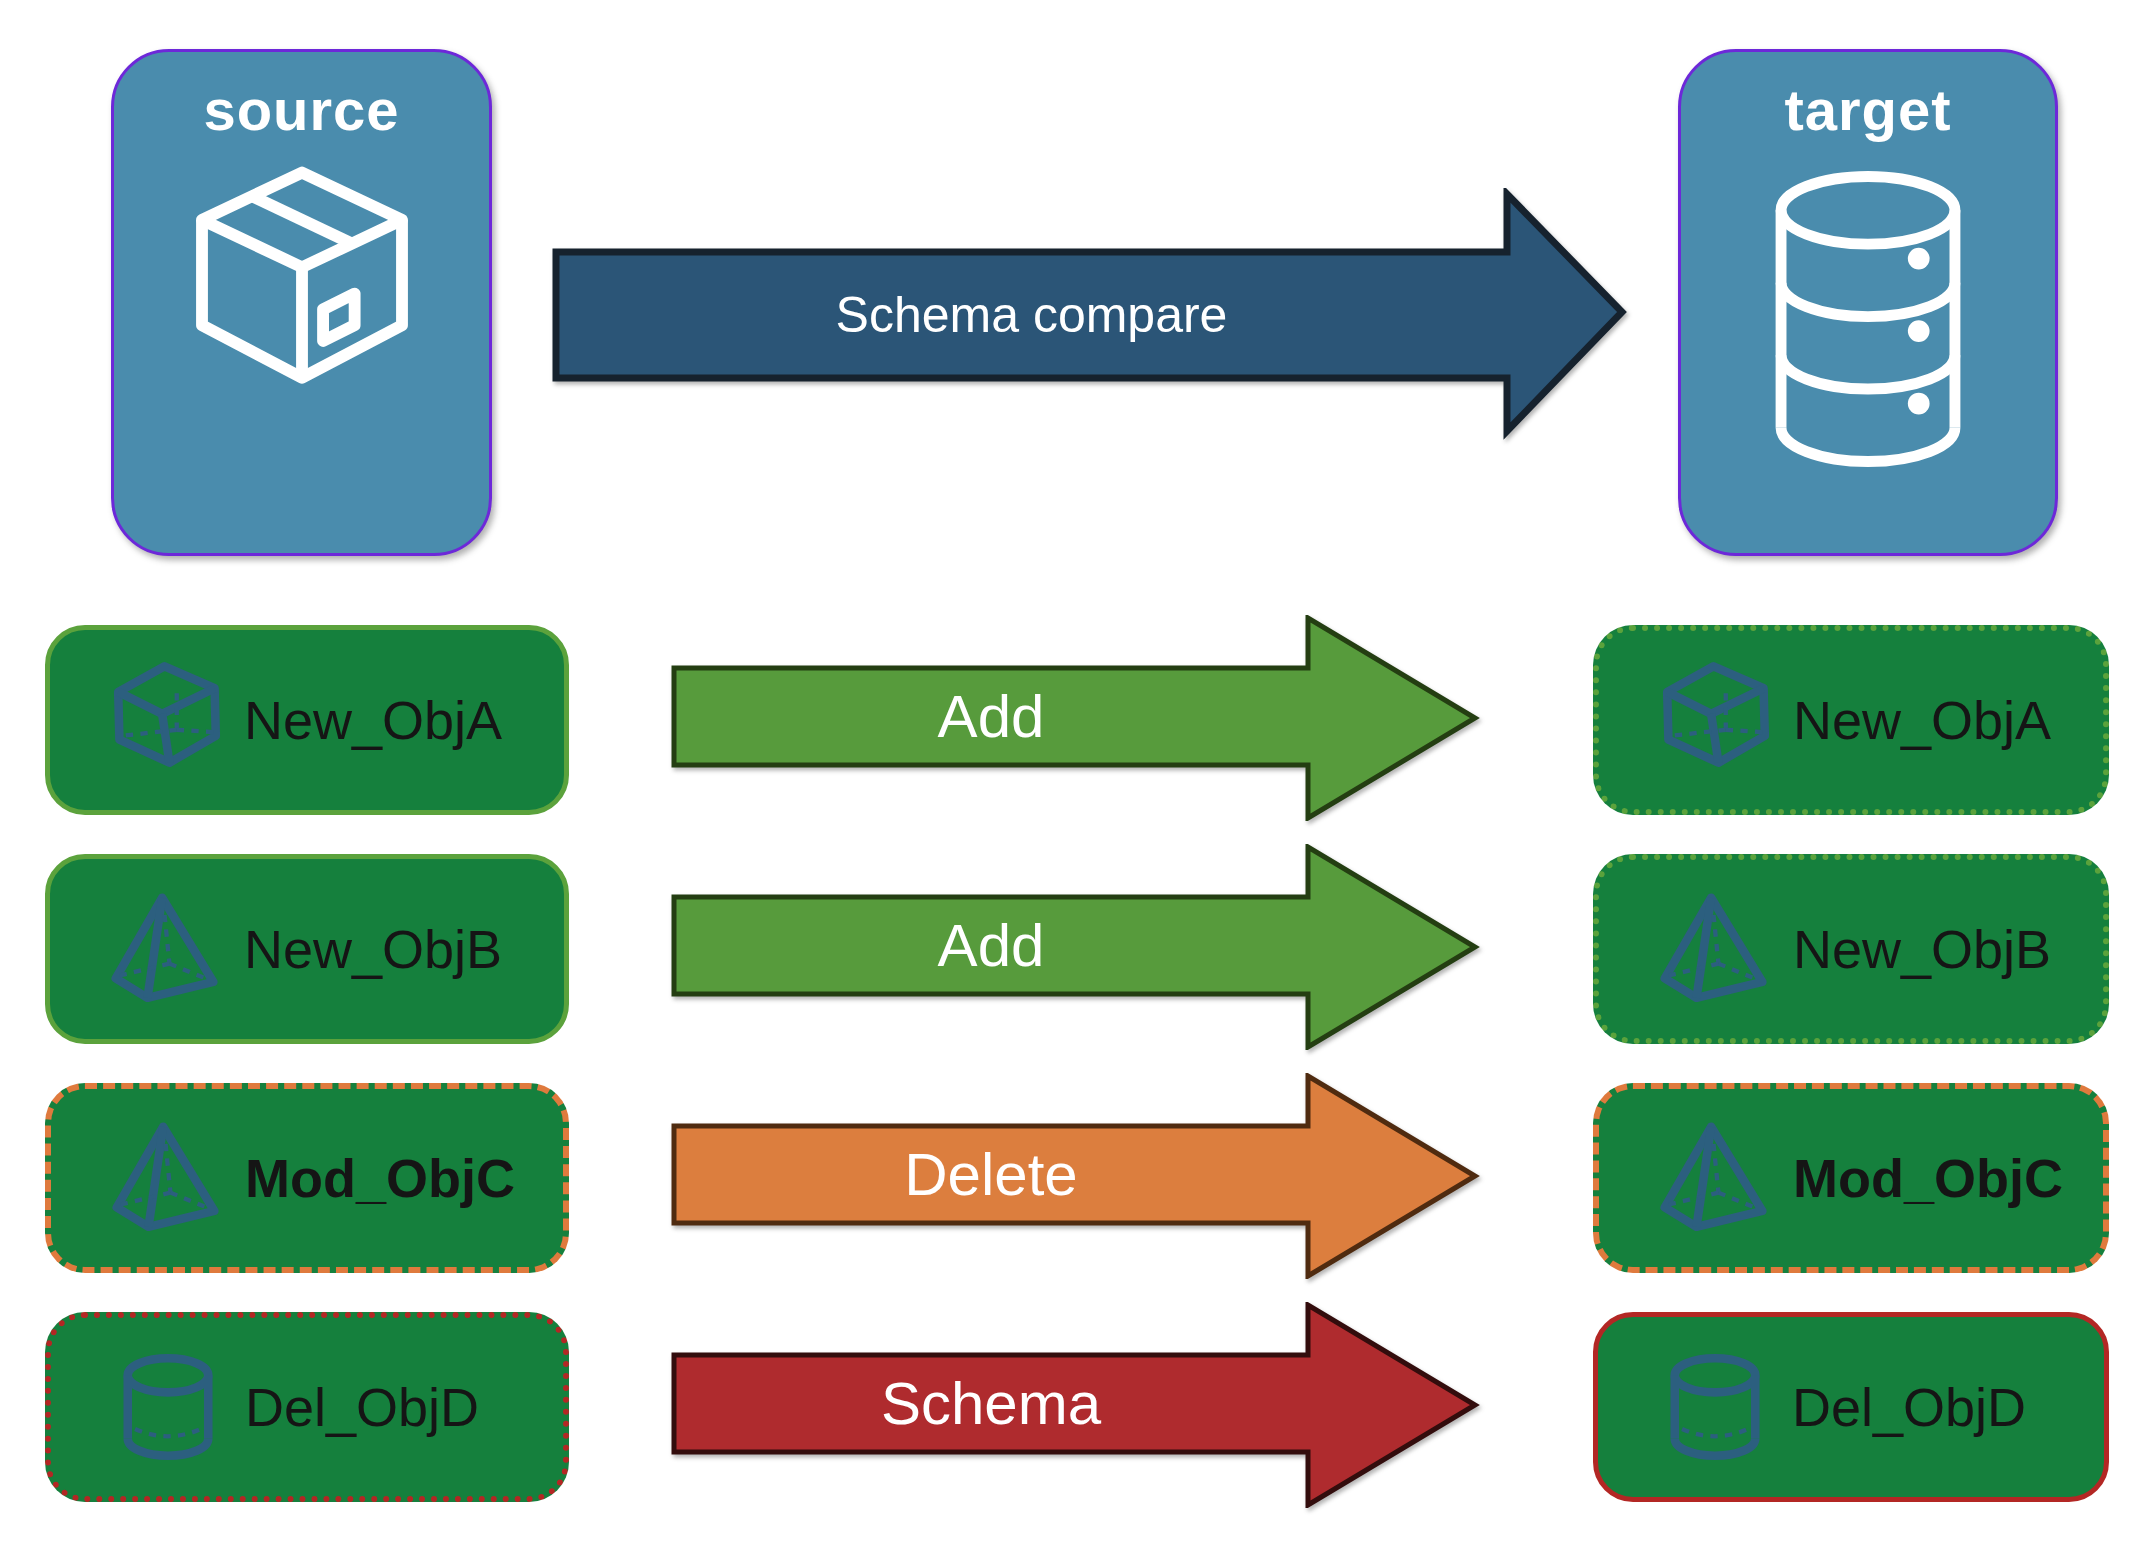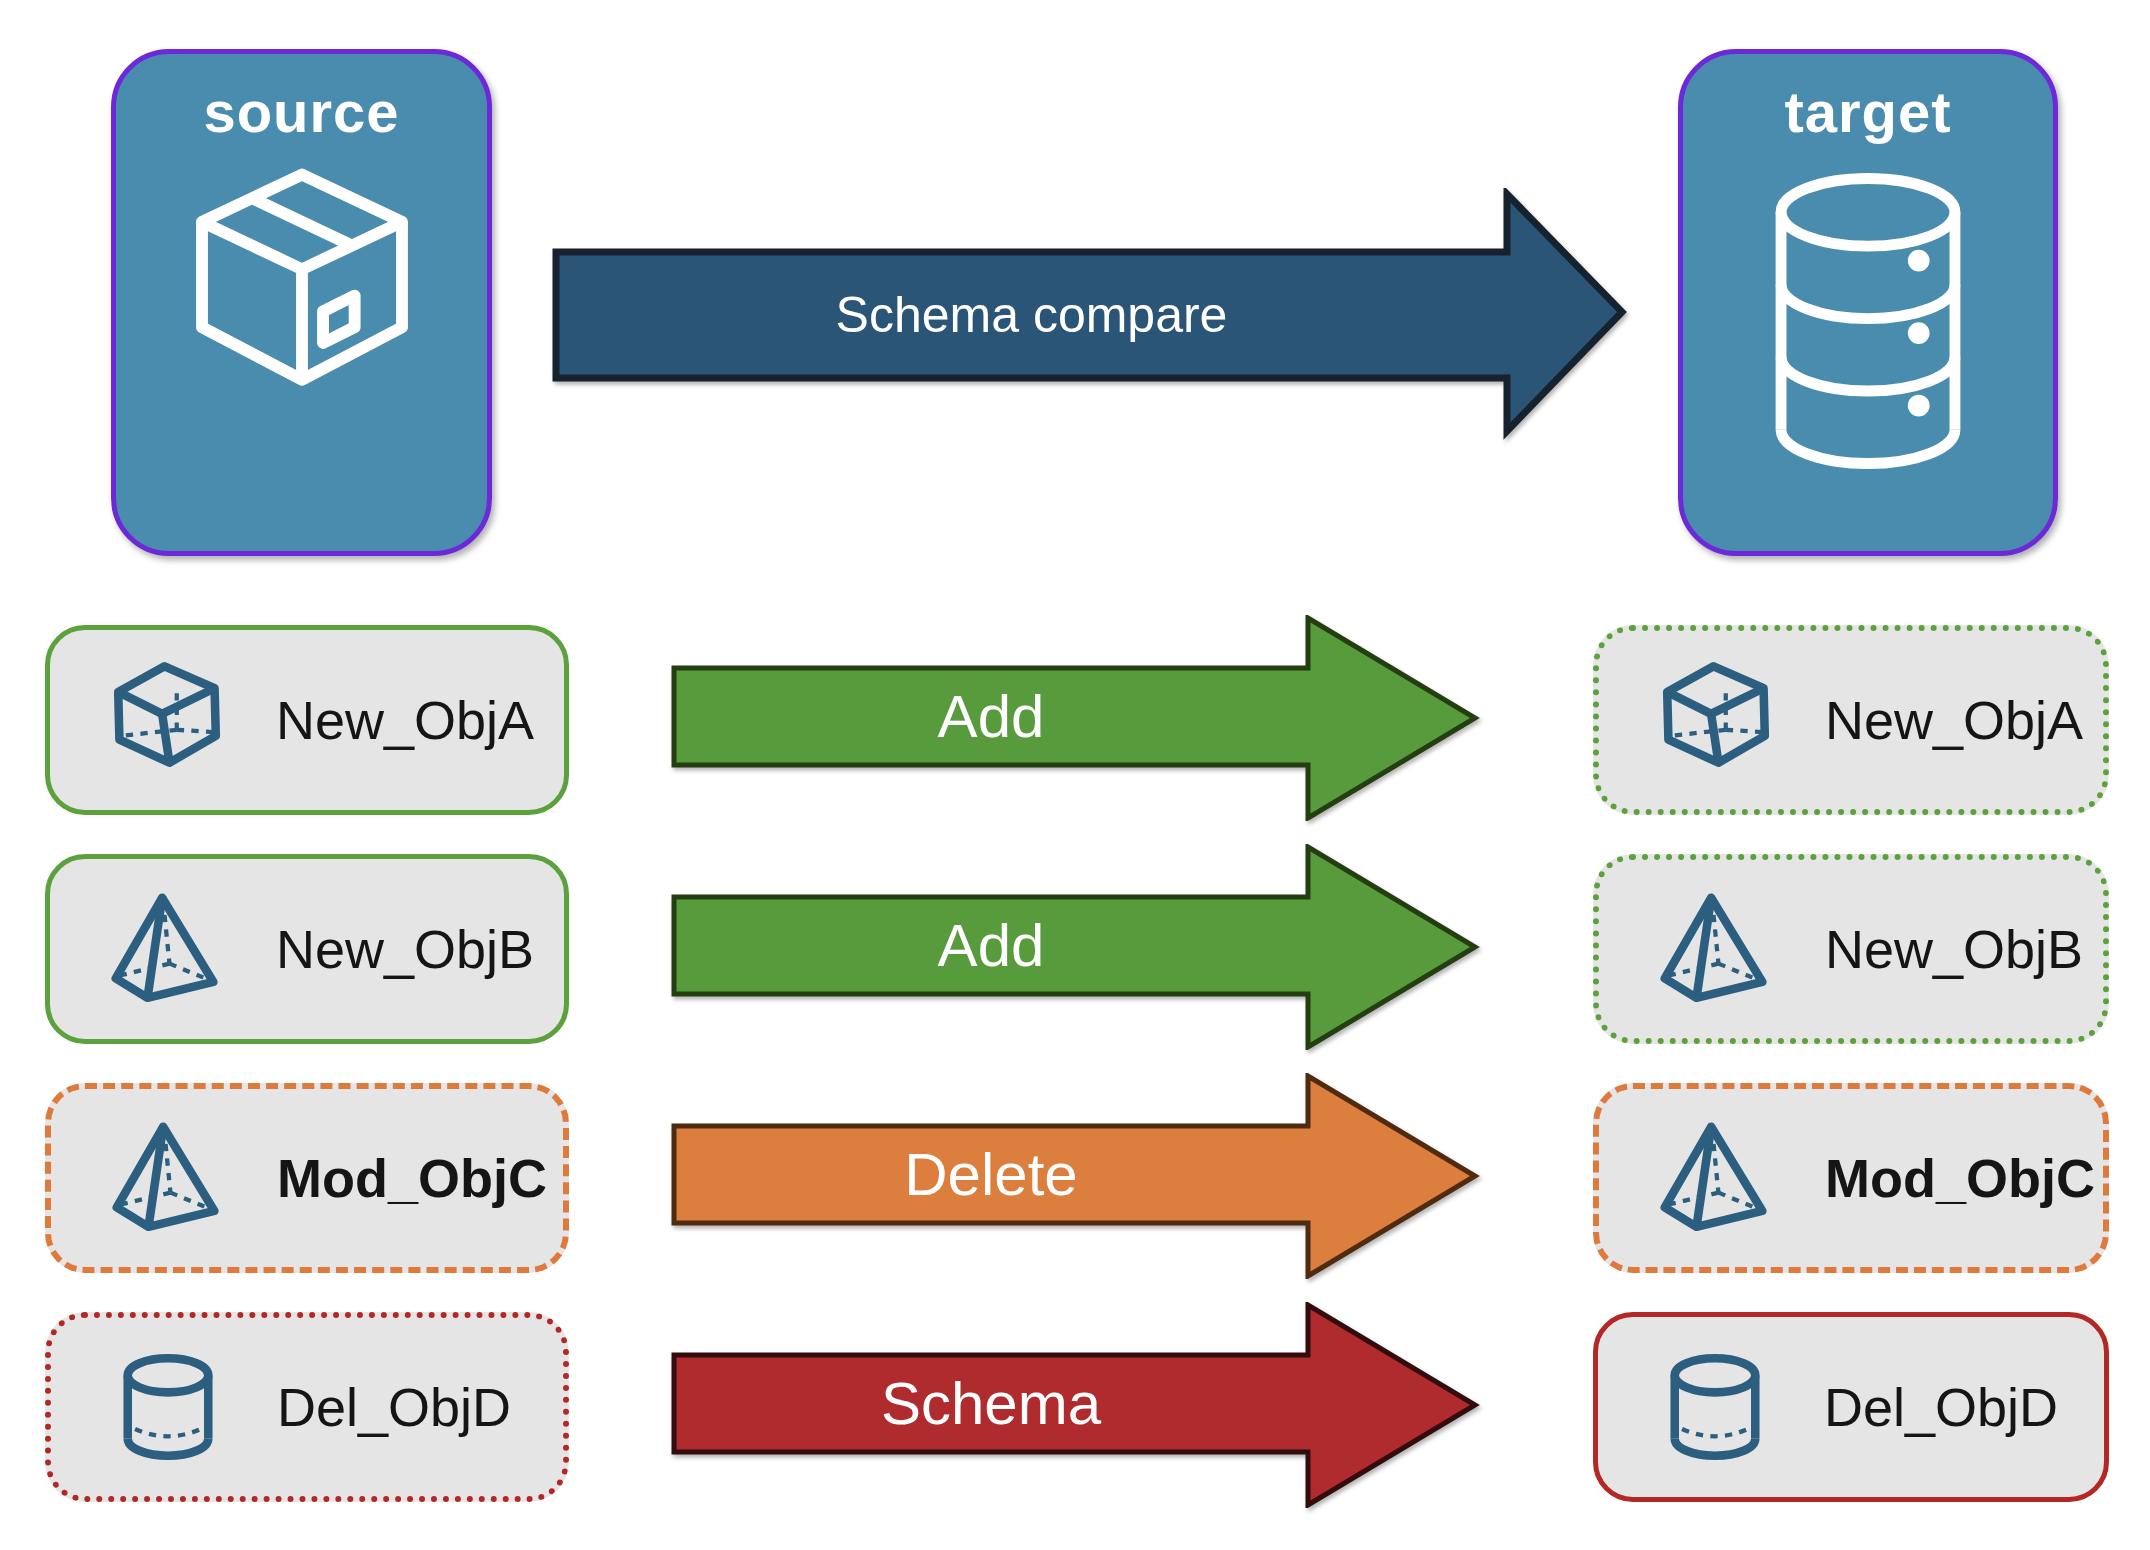--- a/index.html
+++ b/index.html
@@ -2,21 +2,21 @@
 <html><head>
 <meta charset="utf-8">
 <style>
   html,body{margin:0;padding:0;background:#ffffff;}
   body{font-family:"Liberation Sans","DejaVu Sans",sans-serif;}
   .canvas{position:relative;width:2150px;height:1550px;background:#ffffff;overflow:hidden;}
 
   
   .node{
     position:absolute;top:49px;width:381px;height:507px;
-    background:#4A8CAD;border:5px solid #6d28d9;border-radius:58px;
+    background:#4A8CAD;border:3px solid #6d28d9;border-radius:58px;
     box-sizing:border-box;display:flex;flex-direction:column;align-items:center;
     filter:drop-shadow(3px 4px 3px rgba(30,30,30,.35));
     gap:20px;
   }
   .node-title{
     color:#ffffff;font-size:58px;font-weight:bold;letter-spacing:1px;
     margin-top:26px;line-height:1.1;
   }
   .node-icon{color:#ffffff;}
   #source-node{left:111px;}
@@ -31,23 +31,23 @@
   #flow-arrow-label{font-size:50px;}
   .row-arrow-label{font-size:60px;}
 
   .fill-blue  {fill:#2B5577;stroke:#16222E;stroke-width:7;}
   .fill-green {fill:#579B3C;stroke:#243E12;stroke-width:5;}
   .fill-orange{fill:#DC7E3E;stroke:#4F2B10;stroke-width:5;}
   .fill-red   {fill:#AF2B2E;stroke:#330D0D;stroke-width:5;}
 
   
   .card{
-    position:absolute;height:190px;border-radius:40px;background:#e5e5e5;
+    position:absolute;height:190px;border-radius:40px;background:#15803d;
     box-sizing:border-box;display:flex;align-items:center;
-    padding-left:56px;gap:48px;
+    padding-left:56px;gap:16px;
   }
   .card-left {left:45px;width:524px;}
   .card-right{left:1593px;width:516px;}
   .b-green-solid {border:5px solid #5BA23C;}
   .b-green-dotted{border:6px dotted #5BA23C;}
   .b-orange-dash {border:6px dashed #DF7A3D;font-weight:bold;}
   .b-red-dotted  {border:6px dotted #B32724;}
   .b-red-solid   {border:5px solid #B32724;}
 
   .obj-icon{width:122px;height:122px;color:#2C5F7F;flex:0 0 auto;}

